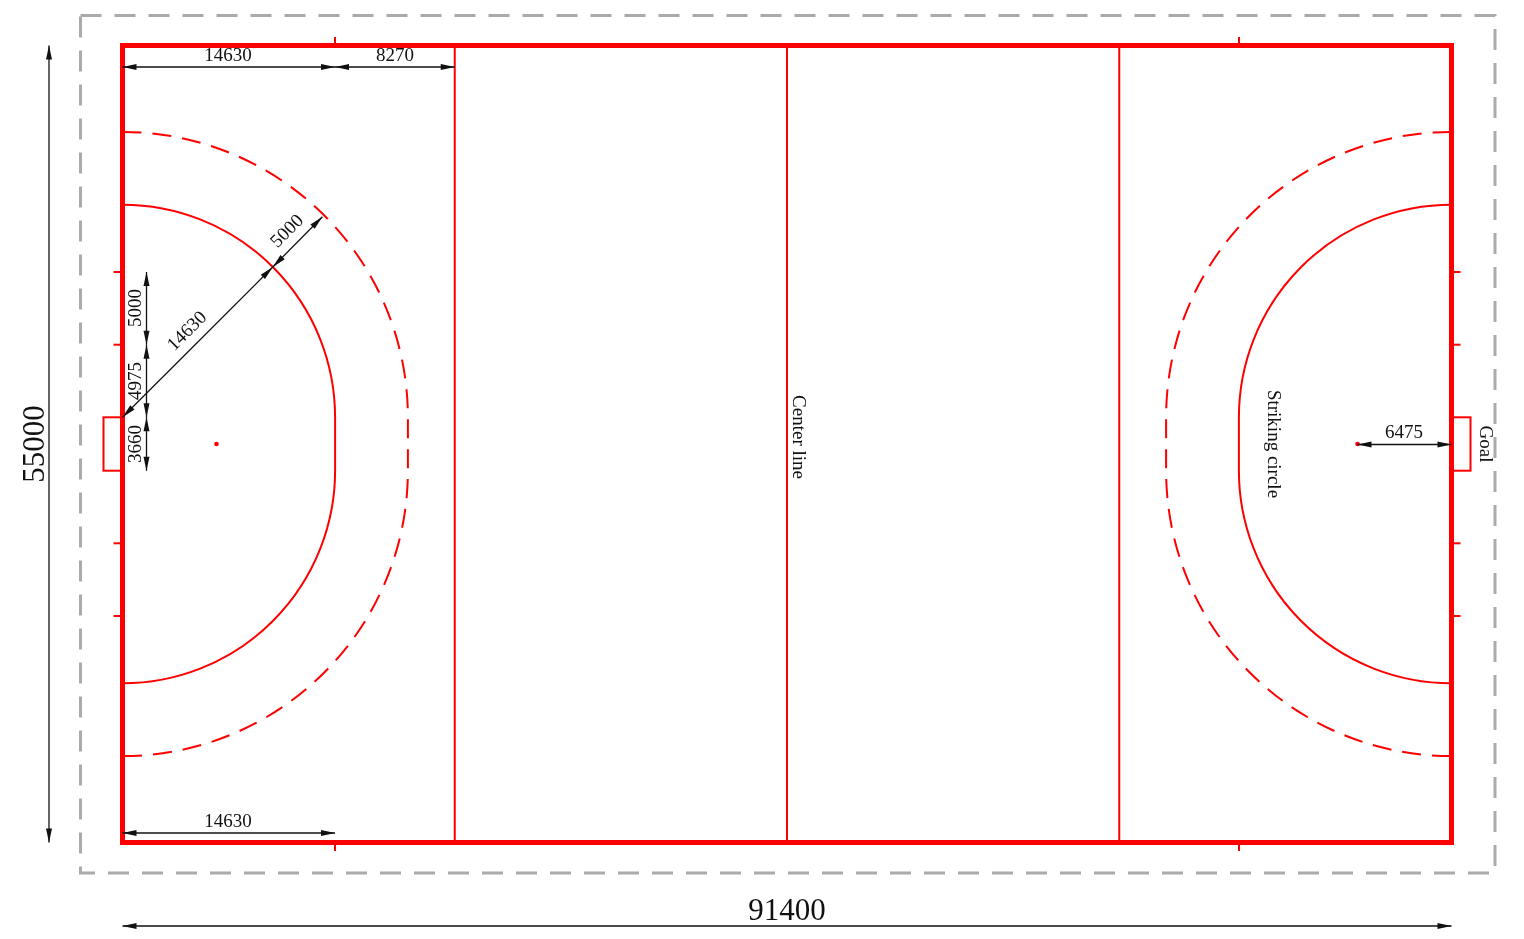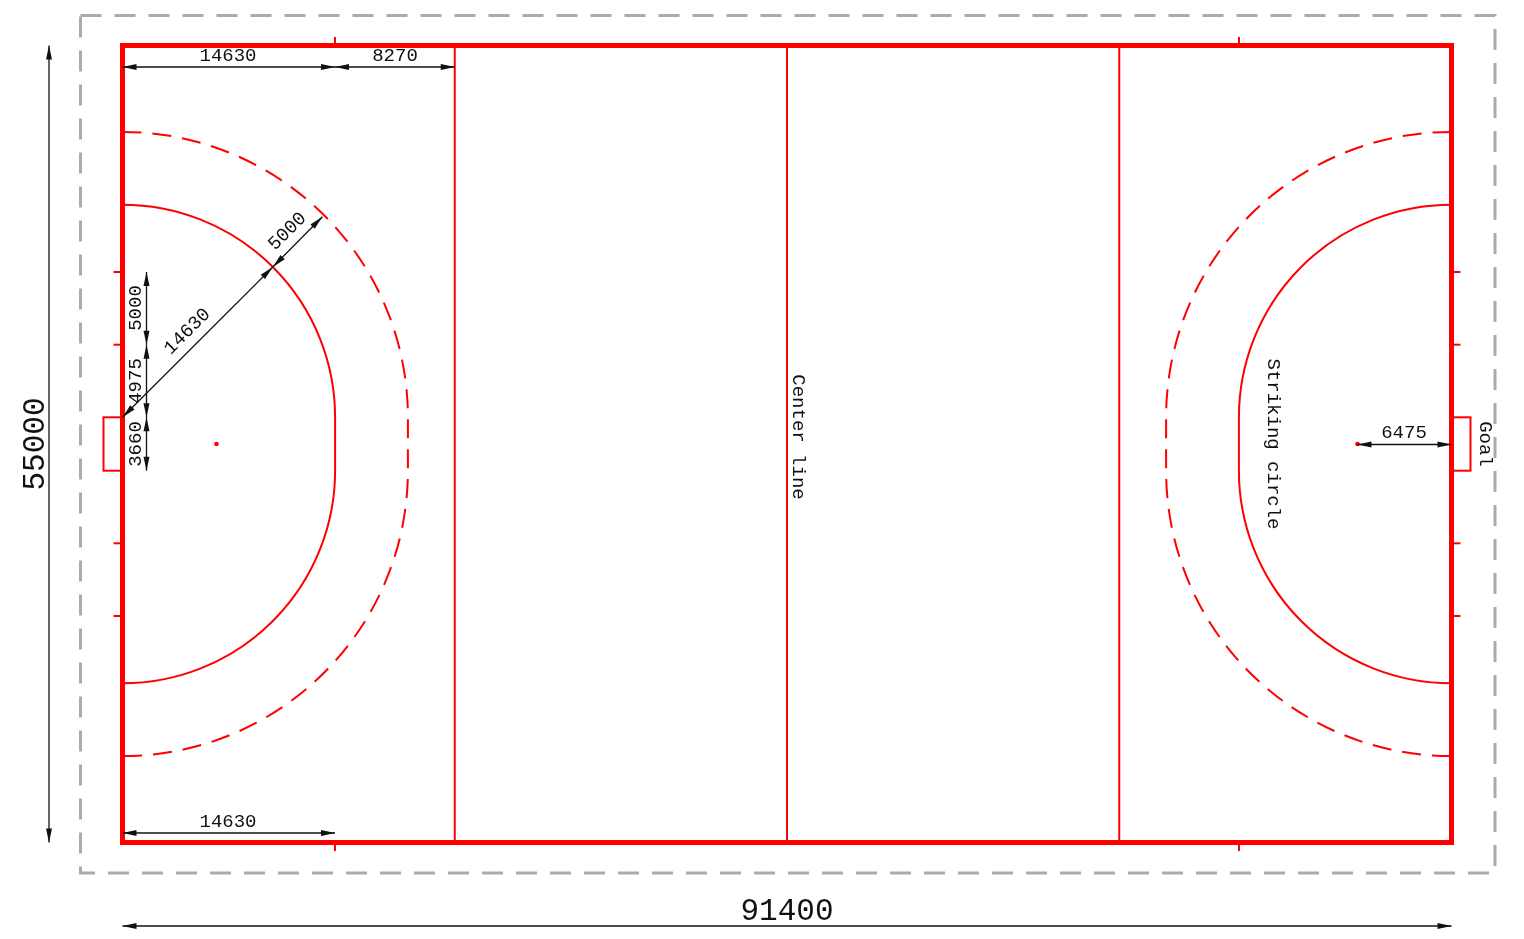--- a/index.html
+++ b/index.html
@@ -1,17 +1,17 @@
 <!DOCTYPE html>
 <html><head>
 <meta charset="utf-8">
 <style>
   html,body{margin:0;padding:0;background:#ffffff;}
   .stage{position:relative;width:1524px;height:939px;background:#ffffff;overflow:hidden;
-         font-family:Liberation Mono, monospace;}
+         font-family:Liberation Serif, serif;}
   svg{display:block}
   text{fill:#111;}
   .dim-txt{font-size:19px;}
   .big-txt{font-size:31px;}
   .lbl-txt{font-size:19px;}
 </style>
 </head>
 <body>
 
 <div class="stage">

